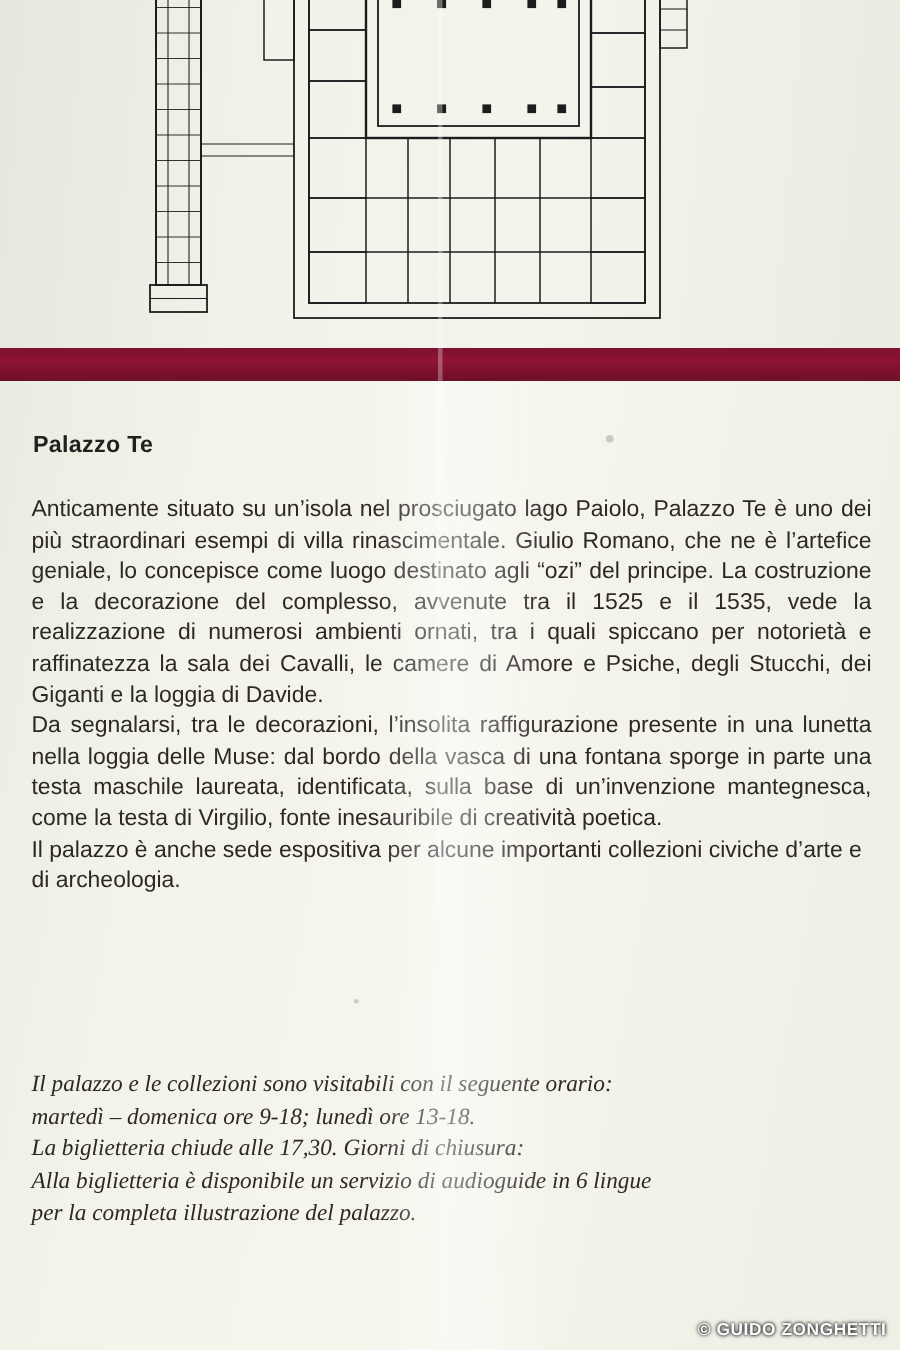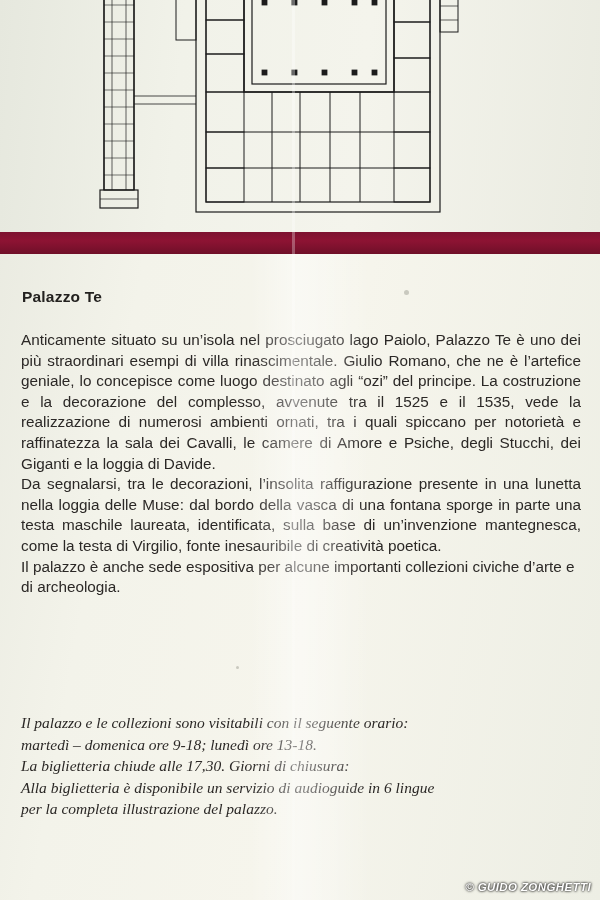--- a/index.html
+++ b/index.html
@@ -104,21 +104,20 @@
   
   .credit {
     position: absolute;
     right: 9px; bottom: 7px;
     font-size: 11.5px;
     font-weight: bold;
     color: #ffffff;
     letter-spacing: .4px;
     font-family: "Liberation Sans", sans-serif;
     text-shadow: 0 0 2px rgba(0,0,0,0.9), 0 0 3px rgba(0,0,0,0.8);
-    font-style: italic;
   }
 </style>
 </head>
 <body>
 
 <div class="panel">
 
   <div class="plan-area">
     <svg class="plan-svg" width="600" height="232" viewBox="0 0 600 232">
       <g stroke="#1c1c1c" fill="none" stroke-width="1.2">

